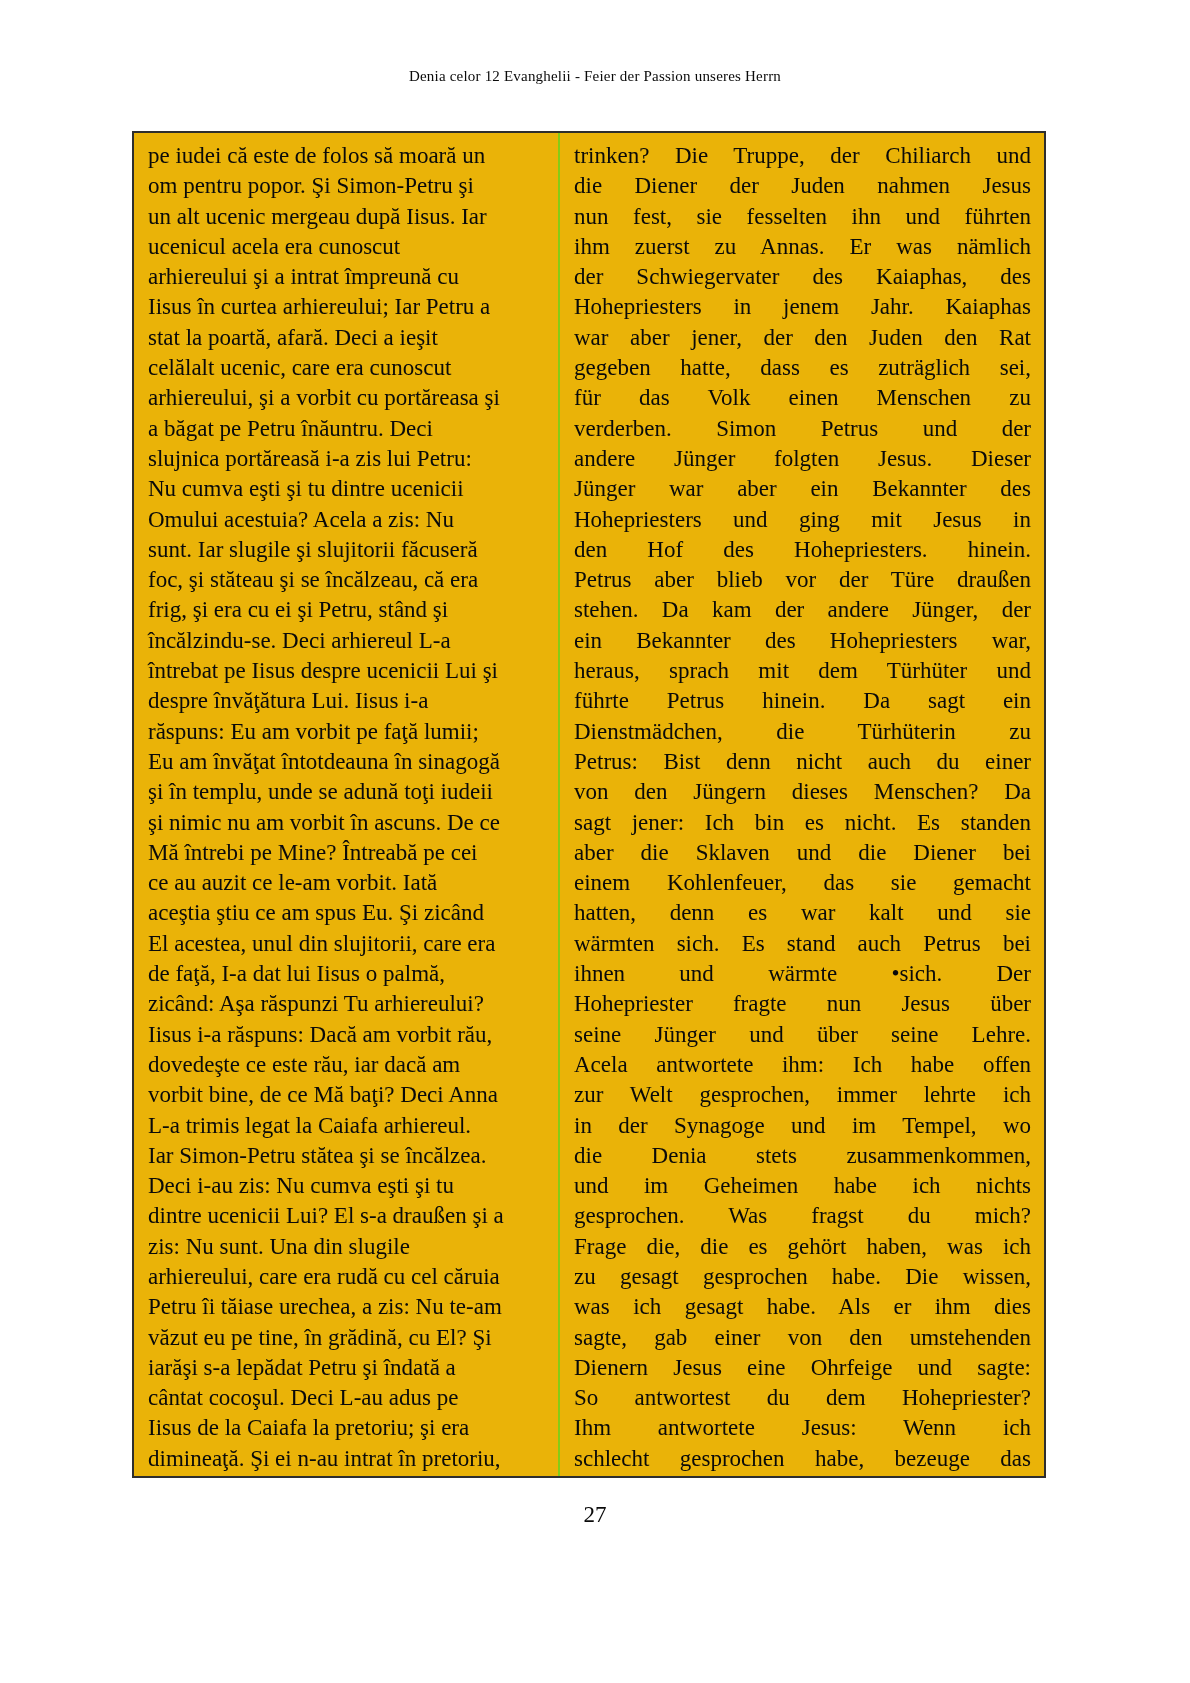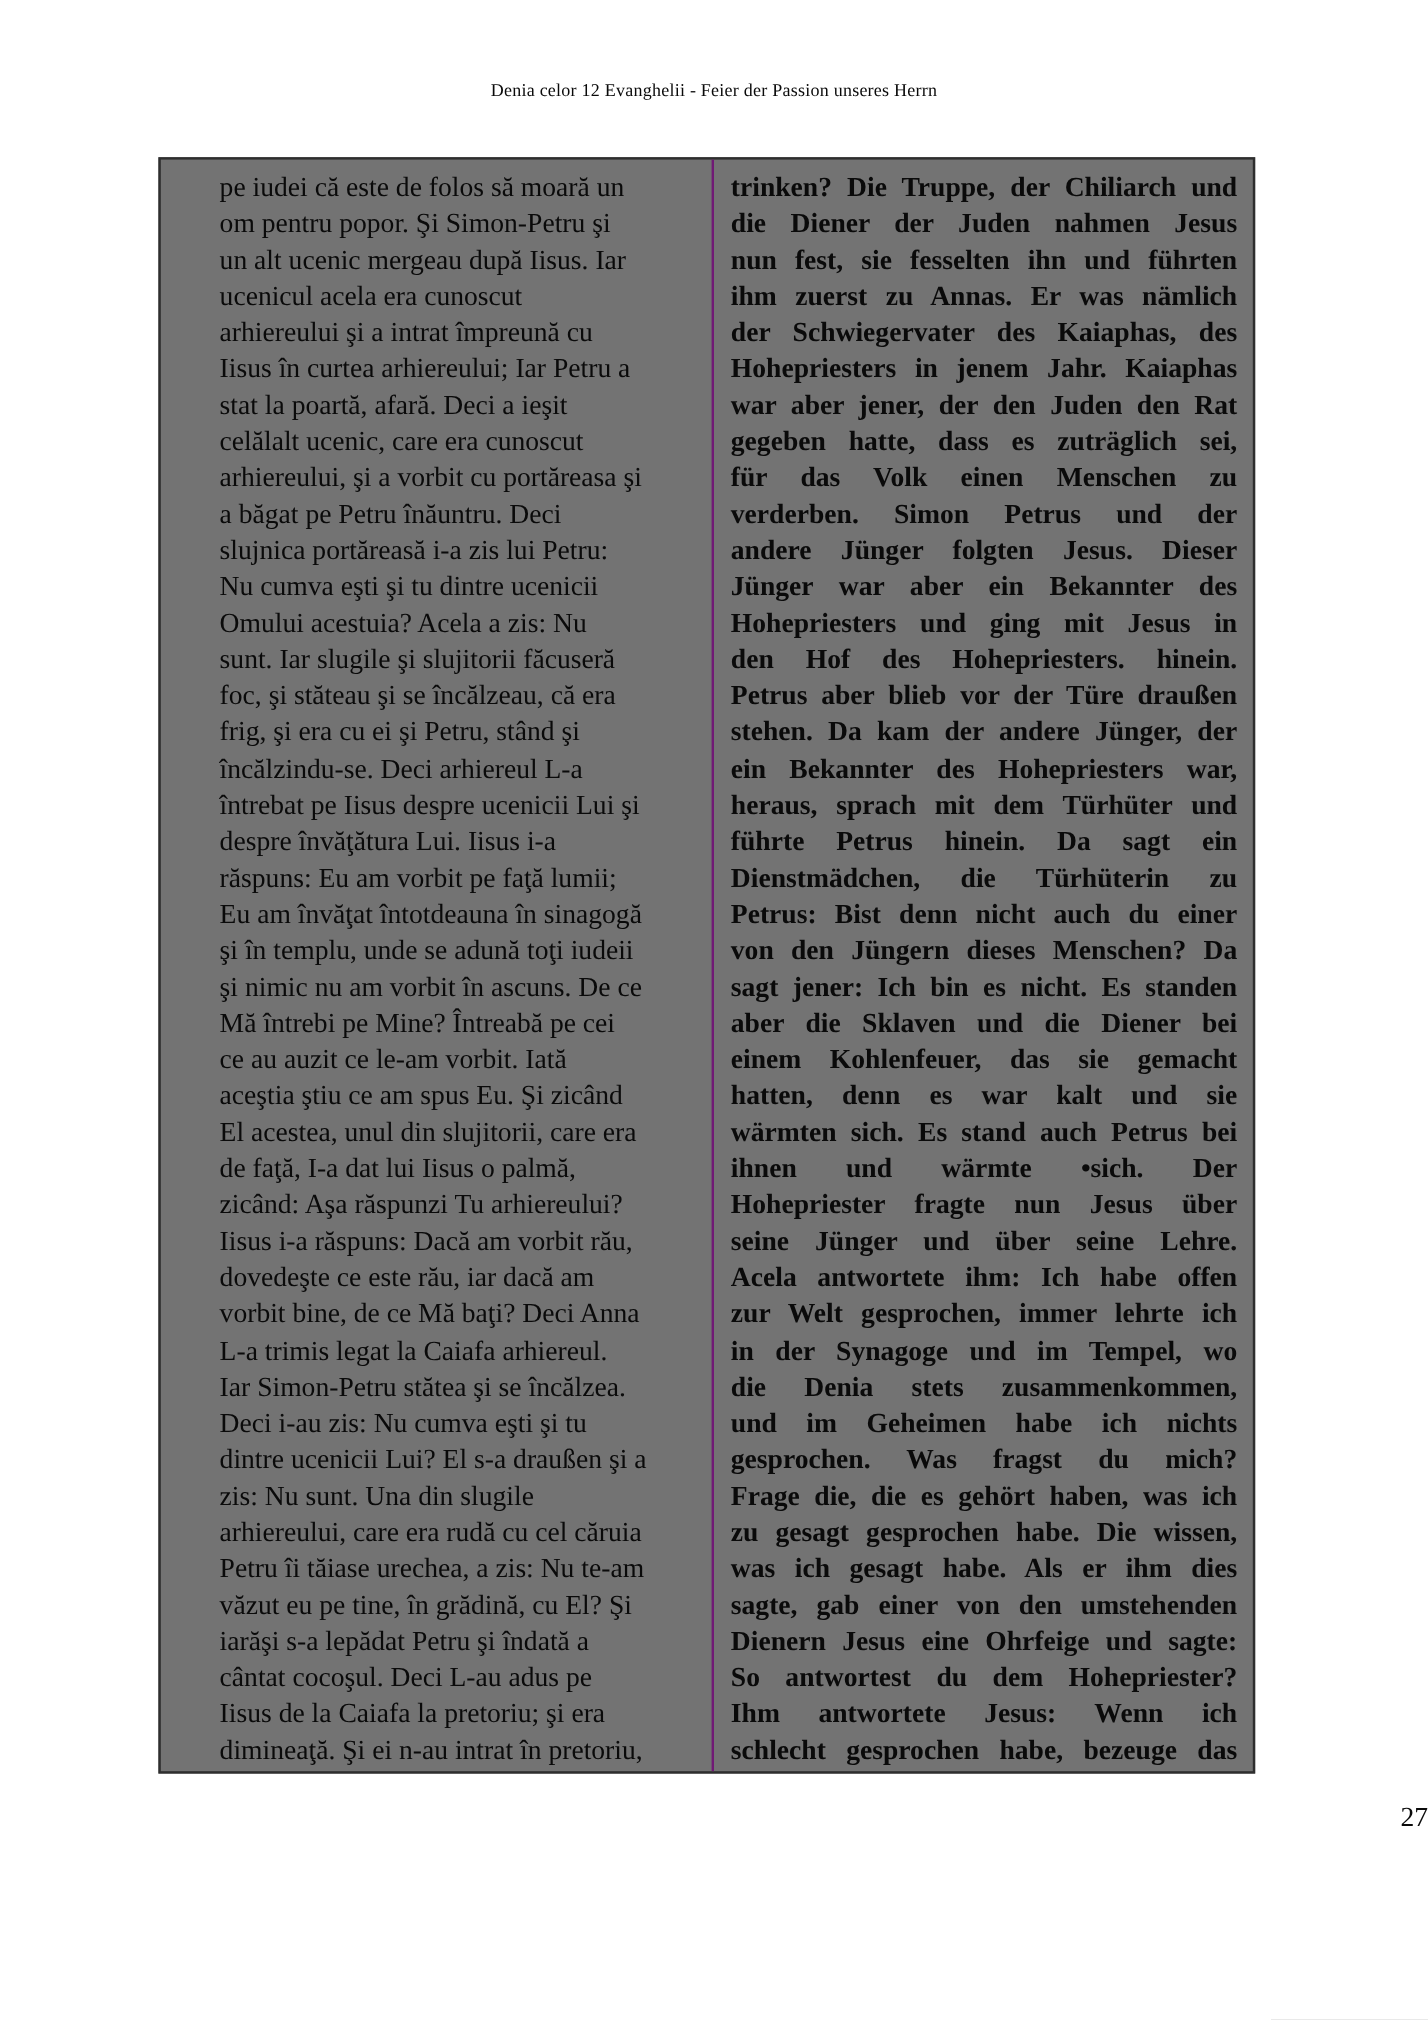--- a/index.html
+++ b/index.html
@@ -27,56 +27,54 @@
   }
   .text-table {
     position: absolute;
     left: 132px;
     top: 131px;
     width: 914px;
     height: 1347px;
     border: 2px solid #2e2e2e;
     display: flex;
     box-sizing: border-box;
-    background: #737373;
-    padding-left: 35px;
+    background: #eab308;
   }
   .column-cell {
     box-sizing: border-box;
     height: 100%;
     overflow: hidden;
   }
   .column-left {
     width: 424px;
     padding: 8px 6px 0 14px;
   }
   .column-right {
     flex: 1;
-    border-left: 2px solid #701a75;
+    border-left: 2px solid #84cc16;
     padding: 8px 13px 0 14px;
-    font-weight: bold;
   }
   .text-line {
     font-size: 23px;
     line-height: 30.3px;
     height: 30.3px;
     white-space: nowrap;
     color: #0a0a0a;
   }
   .column-right .text-line {
     white-space: normal;
     text-align: justify;
     text-align-last: justify;
   }
   .page-number {
     position: absolute;
     top: 1502px;
     left: 0;
     width: 100%;
-    text-align: right;
+    text-align: center;
     font-size: 23px;
     color: #0a0a0a;
   }
 </style>
 </head>
 <body>
 
 <div class="doc-header">Denia celor 12 Evanghelii - Feier der Passion unseres Herrn</div>
 
 <div class="text-table">

